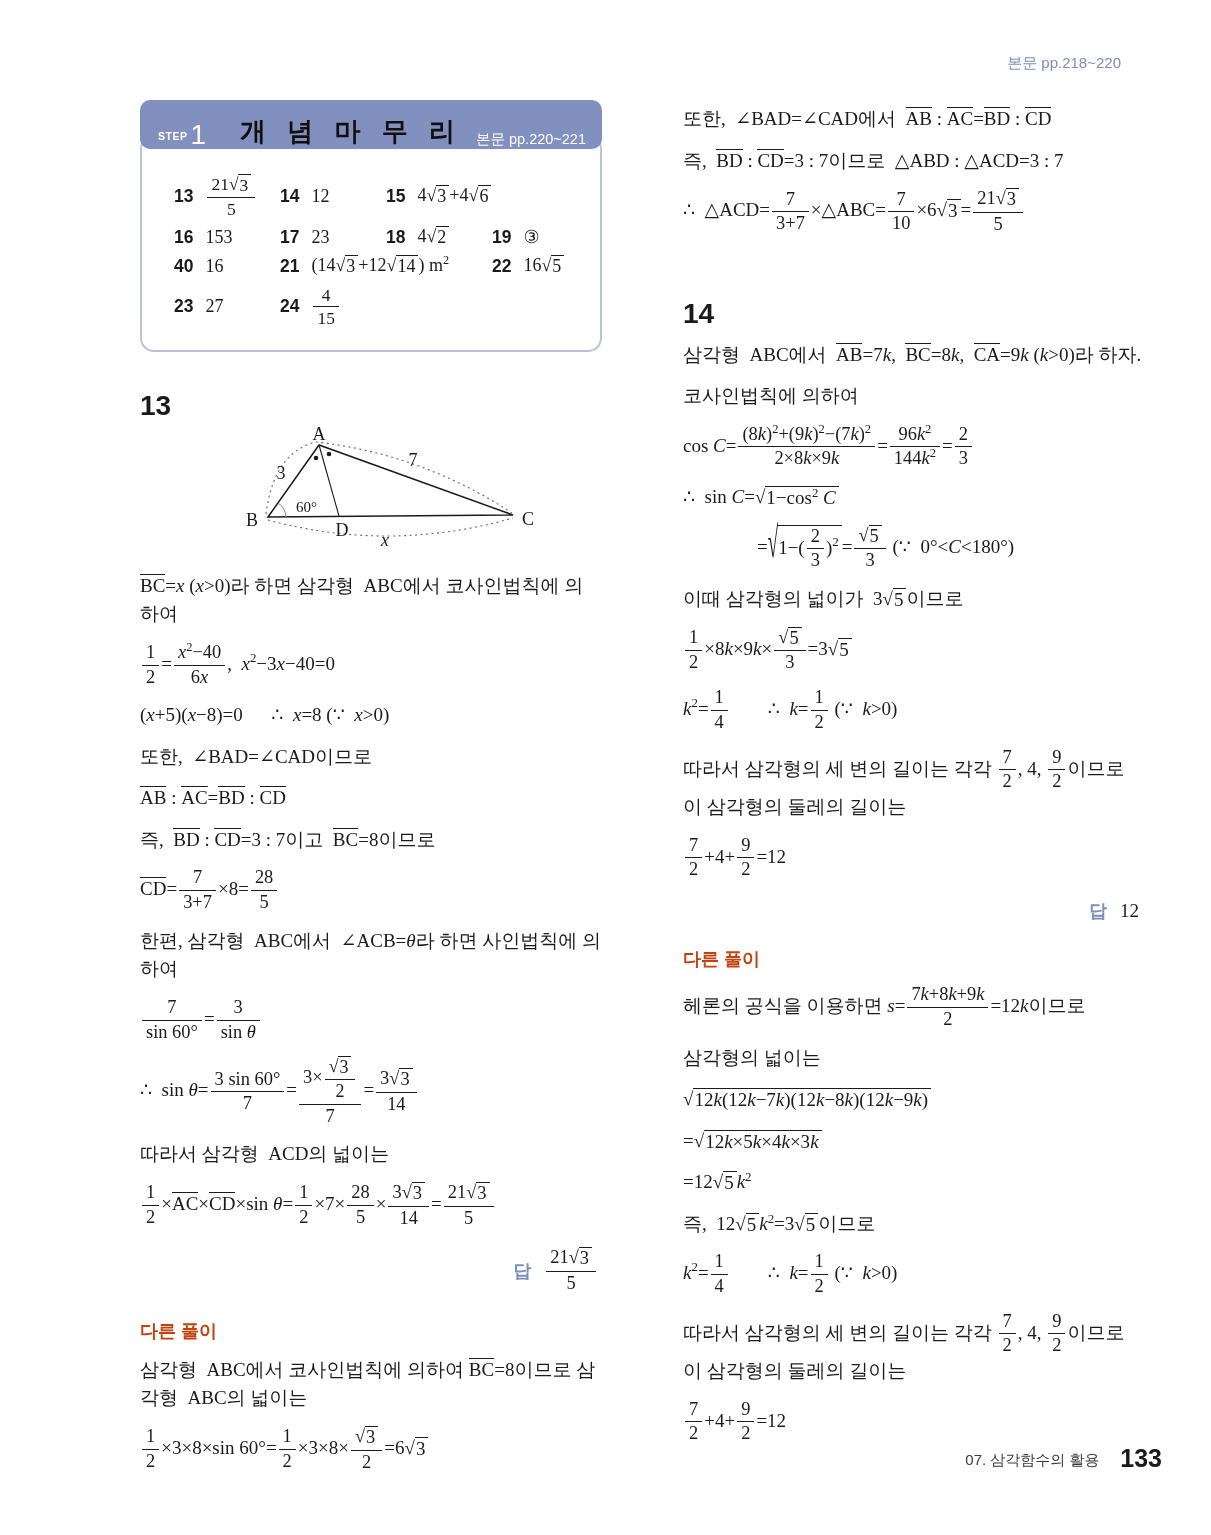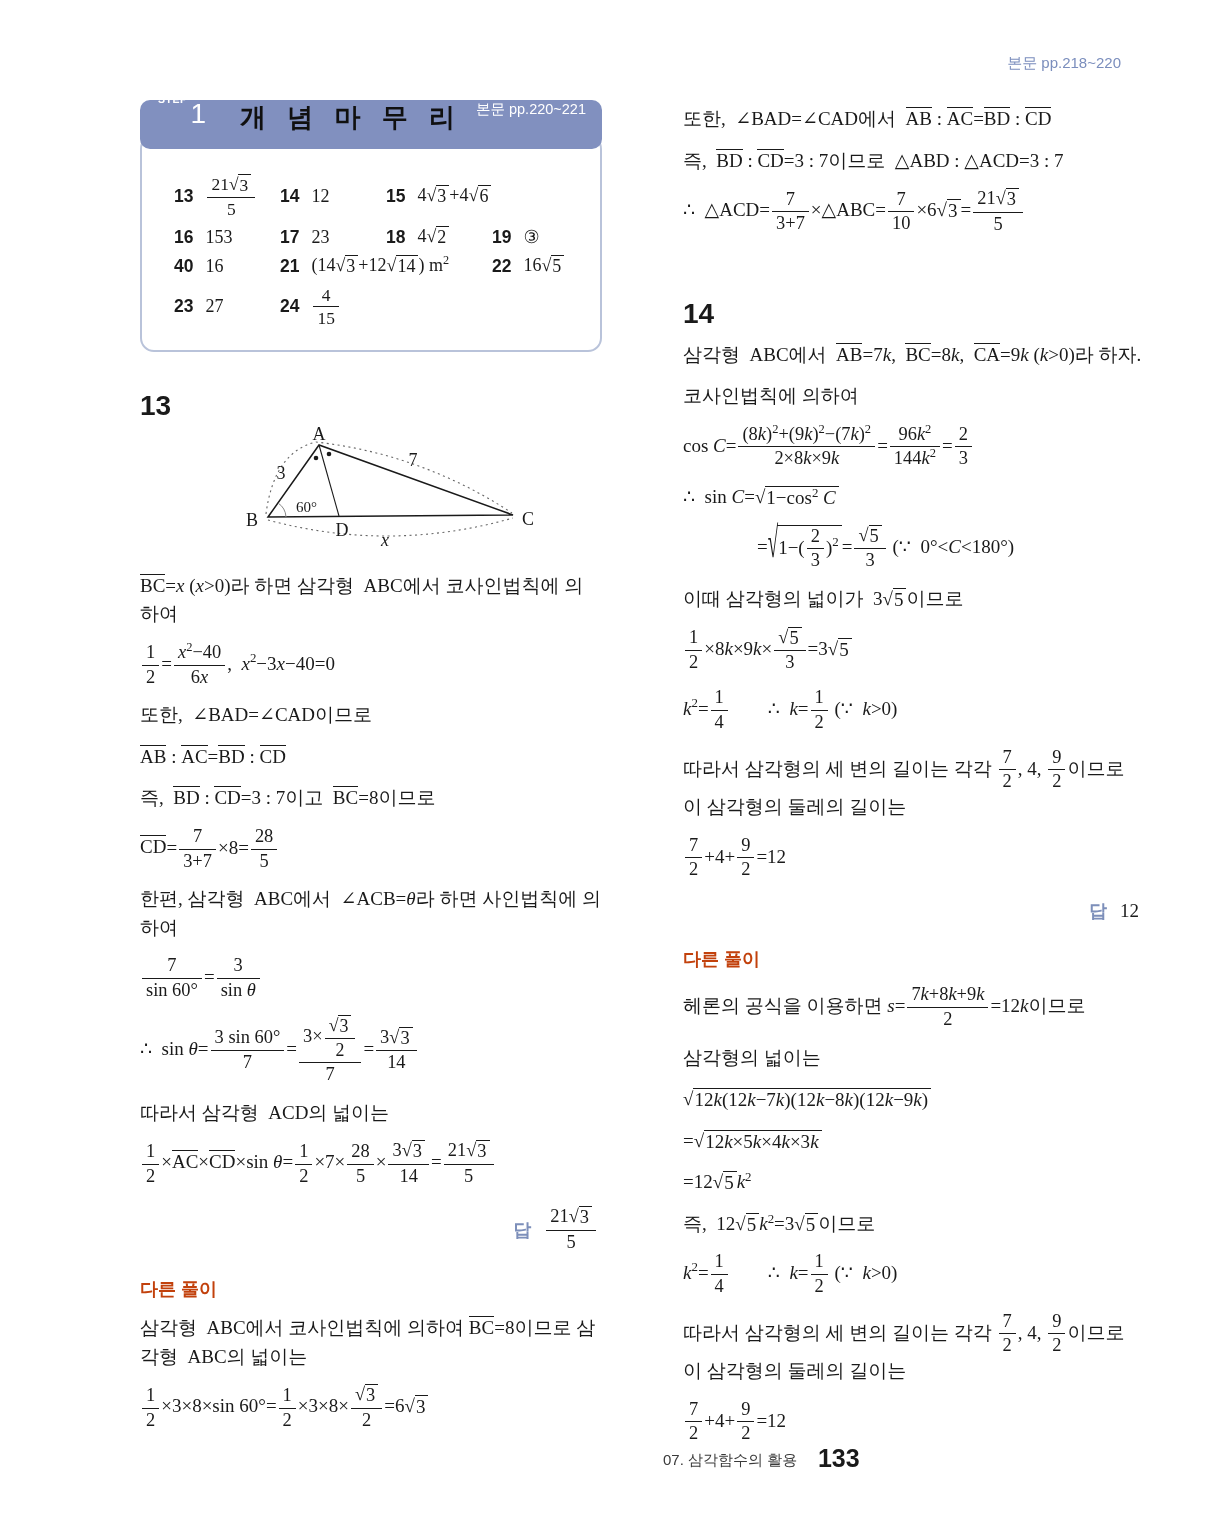--- a/index.html
+++ b/index.html
@@ -13,21 +13,21 @@
   
   .top-ref { position:absolute; top:54px; right:90px; color:#7b8ebd; font-size:15px;
              font-family:"Liberation Sans","DejaVu Sans",sans-serif; }
 
   
   .col-left  { position:absolute; left:140px; top:100px;  width:462px; }
   .col-right { position:absolute; left:651px; top:92px;  width:460px;margin-left:32px; }
 
   
   .step-bar { position:relative; z-index:2; height:49px; background:#8190bf; border-radius:10px;
-              display:flex; align-items:flex-start; padding:0 16px 0 18px; box-sizing:border-box; }
+              display:flex; align-items:flex-end; padding:0 16px 0 18px; box-sizing:border-box; }
   .step-label { color:#fff; font-size:10.5px; font-weight:700; letter-spacing:.5px;
                 transform:translateY(-7px); margin-right:3px;
                 font-family:"Liberation Sans","DejaVu Sans",sans-serif; }
   .step-num { color:#fff; font-size:28px; margin-right:34px; line-height:1;
               font-family:"Liberation Sans","DejaVu Sans",sans-serif; }
   .step-title { color:#101010; font-weight:700; font-size:26px; letter-spacing:7px;
                 font-family:"Liberation Sans","DejaVu Sans",sans-serif; }
   .step-ref { margin-left:auto; color:#fff; font-size:14.5px;
               font-family:"Liberation Sans","DejaVu Sans",sans-serif; }
   .ans-panel { position:relative; z-index:1; margin-top:-14px; background:#fff;
@@ -68,21 +68,21 @@
   sup { font-size:.68em; line-height:0; }
   .it { font-style:italic; }
 
   
   .diagram { margin:6px 0 2px 0; display:block; }
   .dg-label { font-family:"Liberation Serif","DejaVu Serif",serif; font-size:18px; fill:#1a1a1a; }
   .dg-small { font-size:15px; }
   .dg-italic { font-style:italic; }
 
   
-  .footer { position:absolute; top:1444px; left:663px; width:460px; }
+  .footer { position:absolute; top:1444px; left:702px; width:460px; text-align:right; }
   .footer .chapter { color:#3a3a3a; font-size:15px;
                      font-family:"Liberation Sans","DejaVu Sans",sans-serif; }
   .footer .pageno { font-family:"Liberation Sans","DejaVu Sans",sans-serif; font-weight:700;
                     font-size:25px; margin-left:16px; vertical-align:-2px; }
 </style>
 </head>
 <body>
 
 <div class="page">
 
@@ -204,20 +204,21 @@
       <text class="dg-label" x="202" y="110" text-anchor="middle">D</text>
       <text class="dg-label" x="141" y="53" text-anchor="middle">3</text>
       <text class="dg-label" x="273" y="40" text-anchor="middle">7</text>
       <text class="dg-label dg-small" x="156" y="86">60°</text>
       <text class="dg-label dg-italic" x="245" y="120" text-anchor="middle">x</text>
     </svg>
 
     <div>
         <div class="line"><span class="ovl">BC</span>=<span class="it">x</span> (<span class="it">x</span>&gt;0)라 하면 삼각형  ABC에서 코사인법칙에 의하여</div>
         <div class="line"><span class="frac"><span class="num">1</span><span class="den">2</span></span>=<span class="frac"><span class="num"><span class="it">x</span><sup>2</sup>−40</span><span class="den">6<span class="it">x</span></span></span>,  <span class="it">x</span><sup>2</sup>−3<span class="it">x</span>−40=0</div>
+        <div class="line">(<span class="it">x</span>+5)(<span class="it">x</span>−8)=0      ∴  <span class="it">x</span>=8 (∵  <span class="it">x</span>&gt;0)</div>
         <div class="line">또한,  ∠BAD=∠CAD이므로</div>
         <div class="line"><span class="ovl">AB</span> : <span class="ovl">AC</span>=<span class="ovl">BD</span> : <span class="ovl">CD</span></div>
         <div class="line">즉,  <span class="ovl">BD</span> : <span class="ovl">CD</span>=3 : 7이고  <span class="ovl">BC</span>=8이므로</div>
         <div class="line"><span class="ovl">CD</span>=<span class="frac"><span class="num">7</span><span class="den">3+7</span></span>×8=<span class="frac"><span class="num">28</span><span class="den">5</span></span></div>
         <div class="line">한편, 삼각형  ABC에서  ∠ACB=<span class="it">θ</span>라 하면 사인법칙에 의하여</div>
         <div class="line"><span class="frac"><span class="num">7</span><span class="den">sin 60°</span></span>=<span class="frac"><span class="num">3</span><span class="den">sin <span class="it">θ</span></span></span></div>
         <div class="line">∴  sin <span class="it">θ</span>=<span class="frac"><span class="num">3 sin 60°</span><span class="den">7</span></span>=<span class="frac"><span class="num">3×<span class="frac"><span class="num"><span class="sqrt"><span class="rad">√</span><span class="rbody">3</span></span></span><span class="den">2</span></span></span><span class="den">7</span></span>=<span class="frac"><span class="num">3<span class="sqrt"><span class="rad">√</span><span class="rbody">3</span></span></span><span class="den">14</span></span></div>
         <div class="line">따라서 삼각형  ACD의 넓이는</div>
         <div class="line"><span class="frac"><span class="num">1</span><span class="den">2</span></span>×<span class="ovl">AC</span>×<span class="ovl">CD</span>×sin <span class="it">θ</span>=<span class="frac"><span class="num">1</span><span class="den">2</span></span>×7×<span class="frac"><span class="num">28</span><span class="den">5</span></span>×<span class="frac"><span class="num">3<span class="sqrt"><span class="rad">√</span><span class="rbody">3</span></span></span><span class="den">14</span></span>=<span class="frac"><span class="num">21<span class="sqrt"><span class="rad">√</span><span class="rbody">3</span></span></span><span class="den">5</span></span></div>
         <div class="line-ans">

